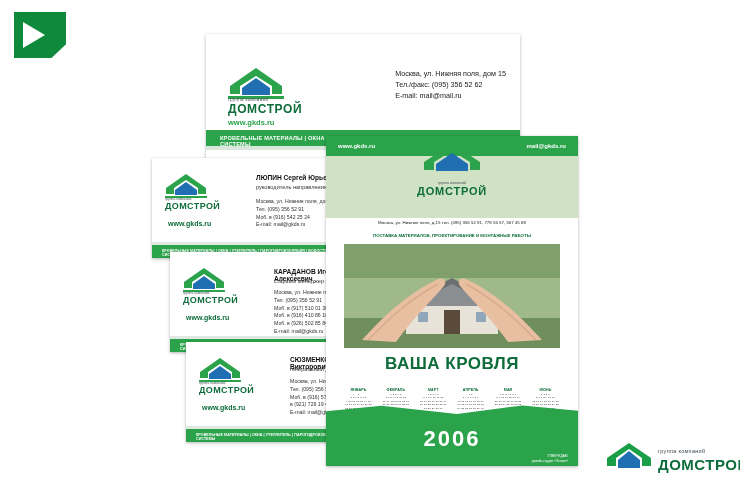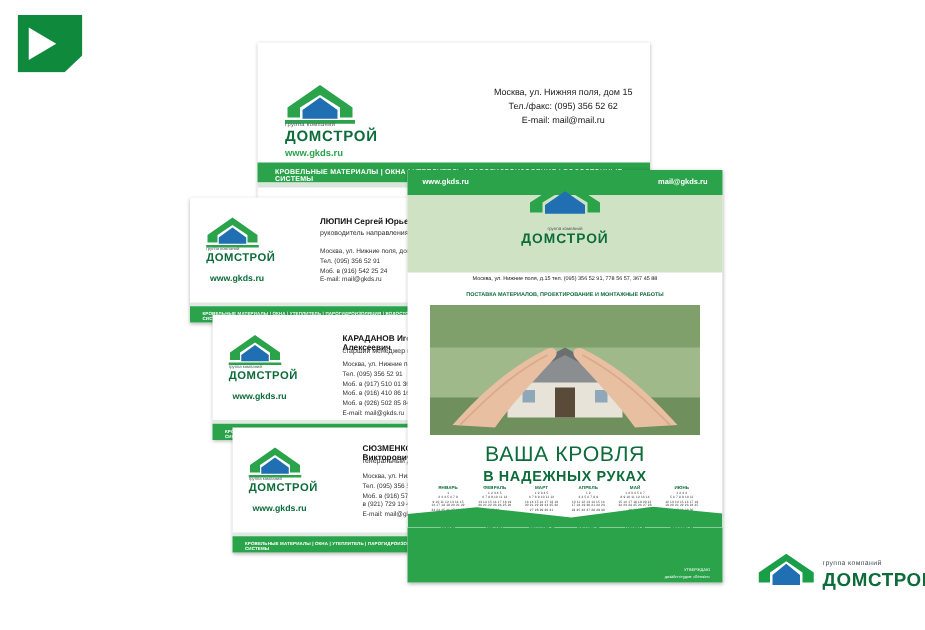--- a/index.html
+++ b/index.html
@@ -23,21 +23,21 @@
   .br-logo{position:absolute;right:18px;bottom:12px;width:120px;height:54px;}
   .br-logo .cap{font-size:5.5px;color:#3e4a52;letter-spacing:.3px;position:absolute;left:56px;top:10px;}
   .br-logo .name{position:absolute;left:56px;top:18px;font-size:15px;font-weight:bold;color:#0d6c3a;letter-spacing:.5px;}
 
   
   .sheet{position:absolute;background:#ffffff;box-shadow:0 1px 3px rgba(0,0,0,.30);}
 
   
   .letterhead{left:206px;top:34px;width:314px;height:182px;}
   .lh-logo{position:absolute;left:20px;top:30px;width:118px;height:48px;}
-  .lh-contacts{position:absolute;right:14px;top:34px;text-align:center;font-size:7.2px;color:#1a1a1a;line-height:1.55;}
+  .lh-contacts{position:absolute;right:14px;top:34px;text-align:left;font-size:7.2px;color:#1a1a1a;line-height:1.55;}
   .lh-bar{position:absolute;left:0;right:0;top:96px;height:16px;background:#2aa34a;}
   .lh-bar .t{color:#fff;font-size:5.6px;font-weight:bold;letter-spacing:.2px;padding:5px 0 0 14px;}
   .lh-bar2{position:absolute;left:0;right:0;top:112px;height:4px;background:#d9e6dc;}
 
   
   .bcard{width:190px;height:100px;}
   .bc1{left:152px;top:158px;}
   .bc2{left:170px;top:252px;}
   .bc3{left:186px;top:342px;}
   .bc-logo{position:absolute;left:12px;top:14px;width:84px;height:36px;}
@@ -53,21 +53,21 @@
   .calendar{left:326px;top:136px;width:252px;height:330px;background:#fff;}
   .cal-topbar{position:absolute;left:0;right:0;top:0;height:20px;background:#2aa34a;color:#fff;font-size:6px;font-weight:bold;}
   .cal-topbar .l{position:absolute;left:12px;top:7px;}
   .cal-topbar .r{position:absolute;right:12px;top:7px;}
   .cal-green{position:absolute;left:0;right:0;top:20px;height:62px;background:#cfe3c4;}
   .cal-logo{position:absolute;left:50%;transform:translateX(-50%);top:6px;width:108px;height:44px;}
   .cal-addr{position:absolute;left:0;right:0;top:84px;text-align:center;font-size:4.4px;color:#1c1c1c;line-height:1.5;}
   .cal-sub{position:absolute;left:0;right:0;top:97px;text-align:center;font-size:4.4px;color:#0d6c3a;font-weight:bold;}
   .cal-photo{position:absolute;left:18px;top:108px;width:216px;height:104px;overflow:hidden;background:#8fae7a;}
   .cal-title{position:absolute;left:0;right:0;top:218px;text-align:center;}
-  .cal-title .l1{font-size:17px;font-weight:normal;color:#0d6c3a;letter-spacing:.5px;}
+  .cal-title .l1{font-size:17px;font-weight:bold;color:#0d6c3a;letter-spacing:.5px;}
   .cal-title .l2{font-size:11.5px;font-weight:bold;color:#0d6c3a;letter-spacing:.5px;margin-top:2px;}
   .cal-grid{position:absolute;left:16px;top:252px;width:220px;}
   .cal-row{display:flex;justify-content:space-between;margin-bottom:6px;}
   .cal-month{width:33px;}
   .cal-mname{font-size:3.6px;font-weight:bold;color:#0d6c3a;text-align:center;margin-bottom:1px;letter-spacing:.1px;}
   .cal-days{font-size:2.5px;color:#333;line-height:1.35;text-align:center;letter-spacing:.15px;}
   .cal-year-bar{position:absolute;left:0;right:0;bottom:0;height:44px;background:#2aa34a;}
   .cal-year{position:absolute;left:0;right:0;bottom:14px;text-align:center;color:#fff;font-size:22px;font-weight:bold;letter-spacing:2px;}
   .cal-foot{position:absolute;right:10px;bottom:3px;color:#fff;font-size:3.2px;text-align:right;line-height:1.4;}
   .cal-wave{position:absolute;left:0;right:0;bottom:44px;height:18px;background:#2aa34a;
@@ -212,21 +212,20 @@
 
         <path d="M18 96 C38 74 60 52 92 36 C98 32 104 36 100 42 C86 58 66 78 52 98 Z" fill="#e8bfa0"></path>
         <path d="M198 96 C178 74 156 52 124 36 C118 32 112 36 116 42 C130 58 150 78 164 98 Z" fill="#e8bfa0"></path>
         <path d="M24 96 C44 76 64 56 94 40" stroke="#d9ab8c" stroke-width="1.5" fill="none"></path>
         <path d="M192 96 C172 76 152 56 122 40" stroke="#d9ab8c" stroke-width="1.5" fill="none"></path>
       </svg>
     </div>
 
     <div class="cal-title">
       <div class="l1">ВАША КРОВЛЯ</div>
-      <div class="l2">В НАДЕЖНЫХ РУКАХ</div>
     </div>
 
     <div class="cal-grid">
       <div class="cal-row">
         <div class="cal-month">
             <div class="cal-mname">ЯНВАРЬ</div>
             <div class="cal-days" style="white-space:pre-line">                1
 2  3  4  5  6  7  8
 9 10 11 12 13 14 15
 16 17 18 19 20 21 22
@@ -323,20 +322,21 @@
 4  5  6  7  8  9 10
 11 12 13 14 15 16 17
 18 19 20 21 22 23 24
 25 26 27 28 29 30 31</div>
           </div>
       </div>
     </div>
 
     <div class="cal-wave"></div>
     <div class="cal-year-bar"></div>
+    <div class="cal-year">2006</div>
     <div class="cal-foot" style="white-space:pre-line">УТВЕРЖДАЮ
 дизайн-студия «Легион»</div>
   </div>
 
   <div class="br-logo">
     <svg width="46" height="36" viewBox="0 0 46 36" style="position:absolute;left:4px;top:4px;">
       <path d="M23 1 L45 16 L45 24 L36 24 L36 16 L23 7 L10 16 L10 24 L1 24 L1 16 Z" fill="#1a9e47"></path>
       <path d="M23 9 L34 18 L34 26 L12 26 L12 18 Z" fill="#1f6fb2"></path>
     </svg>
     <div class="cap">группа компаний</div>

